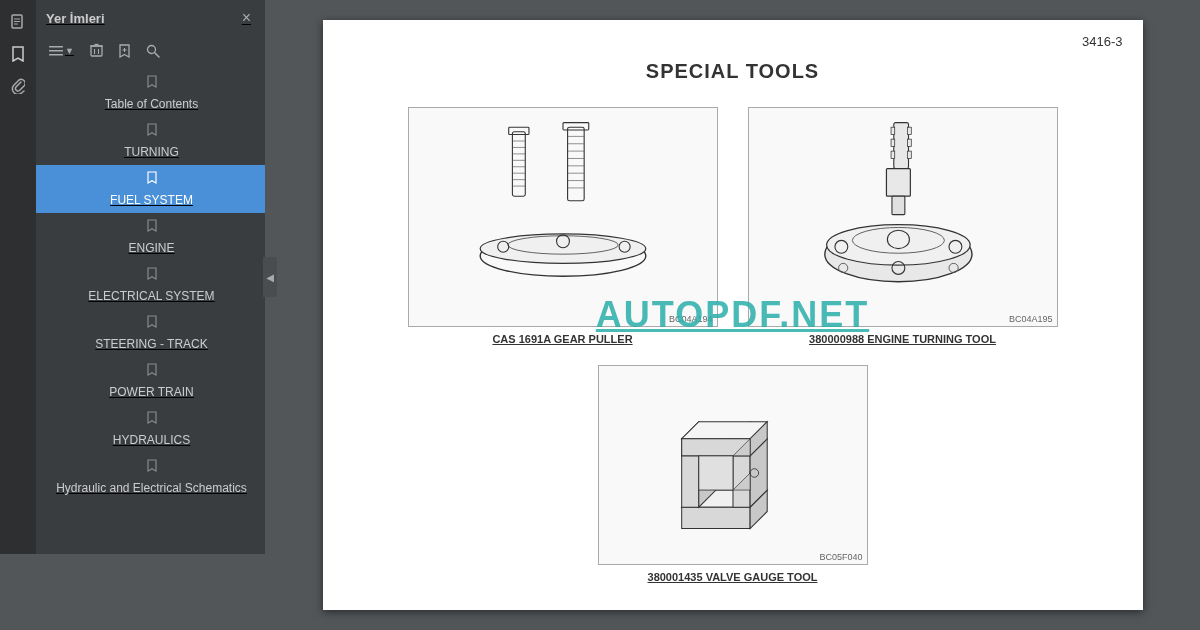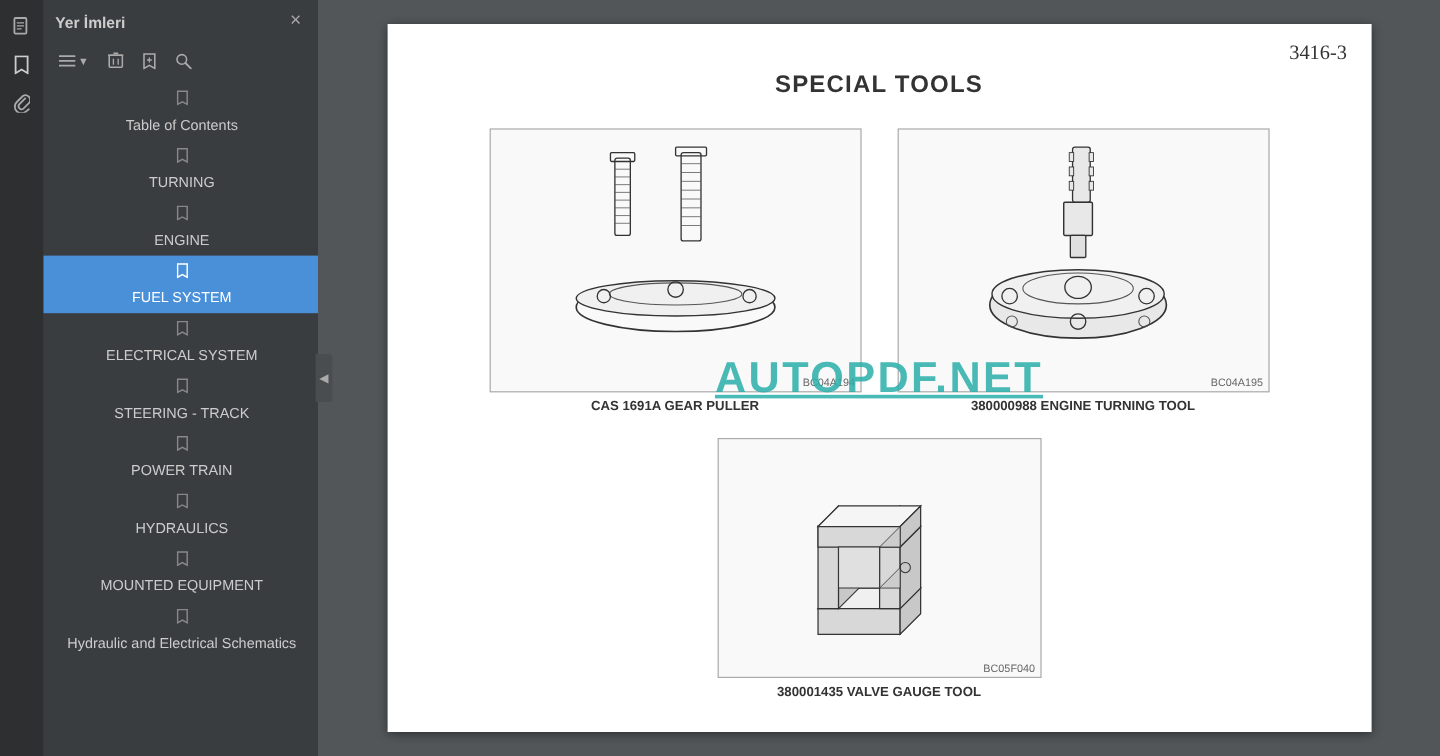--- a/index.html
+++ b/index.html
@@ -12,22 +12,23 @@
       background: #525659;
     }
 
     
     .sidebar {
       width: 265px;
       min-width: 265px;
       background: #3a3d40;
       display: flex;
       flex-direction: row;
-      height: 630px;
+      height: 554px;
       position: relative;
+      text-decoration: underline;
     }
 
     .sidebar-icons {
       width: 36px;
       background: #2d2f31;
       display: flex;
       flex-direction: column;
       align-items: center;
       padding-top: 8px;
       gap: 4px;
@@ -160,23 +161,22 @@
       min-height: 580px;
       position: relative;
       padding: 30px 40px;
       box-shadow: 0 2px 8px rgba(0,0,0,0.5);
     }
 
     .page-number {
       position: absolute;
       top: 14px;
       right: 20px;
-      font-size: 17px;
+      font-size: 13px;
       color: #333;
-      font-family: Liberation Serif, serif;
     }
 
     .page-title {
       text-align: center;
       font-size: 20px;
       font-weight: bold;
       color: #333;
       margin-bottom: 24px;
       margin-top: 10px;
       letter-spacing: 1px;
@@ -227,20 +227,21 @@
       padding: 2px 4px;
       align-self: flex-end;
     }
 
     .tool-caption {
       font-size: 11px;
       font-weight: bold;
       color: #333;
       margin-top: 6px;
       text-align: center;
+      text-decoration: underline;
     }
 
     
     .watermark {
       position: absolute;
       top: 50%;
       left: 50%;
       transform: translate(-50%, -50%);
       font-size: 36px;
       font-weight: bold;
@@ -331,32 +332,32 @@
               <path d="M1 1h8v11l-4-2.2L1 12V1z" stroke="#888" stroke-width="1.2" fill="none"></path>
             </svg></span>
           <span>Table of Contents</span>
         </div>
         <div class="sidebar-item">
           <span class="bookmark-icon"><svg width="10" height="13" viewBox="0 0 10 13" fill="none">
               <path d="M1 1h8v11l-4-2.2L1 12V1z" stroke="#888" stroke-width="1.2" fill="none"></path>
             </svg></span>
           <span>TURNING</span>
         </div>
+        <div class="sidebar-item active">
+          <span class="bookmark-icon"><svg width="10" height="13" viewBox="0 0 10 13" fill="none">
+              <path d="M1 1h8v11l-4-2.2L1 12V1z" stroke="#fff" stroke-width="1.2" fill="none"></path>
+            </svg></span>
+          <span>FUEL SYSTEM</span>
+        </div>
         <div class="sidebar-item">
           <span class="bookmark-icon"><svg width="10" height="13" viewBox="0 0 10 13" fill="none">
               <path d="M1 1h8v11l-4-2.2L1 12V1z" stroke="#888" stroke-width="1.2" fill="none"></path>
             </svg></span>
           <span>ENGINE</span>
         </div>
-        <div class="sidebar-item active">
-          <span class="bookmark-icon"><svg width="10" height="13" viewBox="0 0 10 13" fill="none">
-              <path d="M1 1h8v11l-4-2.2L1 12V1z" stroke="#fff" stroke-width="1.2" fill="none"></path>
-            </svg></span>
-          <span>FUEL SYSTEM</span>
-        </div>
         <div class="sidebar-item">
           <span class="bookmark-icon"><svg width="10" height="13" viewBox="0 0 10 13" fill="none">
               <path d="M1 1h8v11l-4-2.2L1 12V1z" stroke="#888" stroke-width="1.2" fill="none"></path>
             </svg></span>
           <span>ELECTRICAL SYSTEM</span>
         </div>
         <div class="sidebar-item">
           <span class="bookmark-icon"><svg width="10" height="13" viewBox="0 0 10 13" fill="none">
               <path d="M1 1h8v11l-4-2.2L1 12V1z" stroke="#888" stroke-width="1.2" fill="none"></path>
             </svg></span>
@@ -366,26 +367,20 @@
           <span class="bookmark-icon"><svg width="10" height="13" viewBox="0 0 10 13" fill="none">
               <path d="M1 1h8v11l-4-2.2L1 12V1z" stroke="#888" stroke-width="1.2" fill="none"></path>
             </svg></span>
           <span>POWER TRAIN</span>
         </div>
         <div class="sidebar-item">
           <span class="bookmark-icon"><svg width="10" height="13" viewBox="0 0 10 13" fill="none">
               <path d="M1 1h8v11l-4-2.2L1 12V1z" stroke="#888" stroke-width="1.2" fill="none"></path>
             </svg></span>
           <span>HYDRAULICS</span>
-        </div>
-        <div class="sidebar-item">
-          <span class="bookmark-icon"><svg width="10" height="13" viewBox="0 0 10 13" fill="none">
-              <path d="M1 1h8v11l-4-2.2L1 12V1z" stroke="#888" stroke-width="1.2" fill="none"></path>
-            </svg></span>
-          <span>MOUNTED EQUIPMENT</span>
         </div>
         <div class="sidebar-item">
           <span class="bookmark-icon"><svg width="10" height="13" viewBox="0 0 10 13" fill="none">
               <path d="M1 1h8v11l-4-2.2L1 12V1z" stroke="#888" stroke-width="1.2" fill="none"></path>
             </svg></span>
           <span>Hydraulic and Electrical Schematics</span>
         </div>
       </div>
 
     <div class="collapse-arrow">◀</div>

